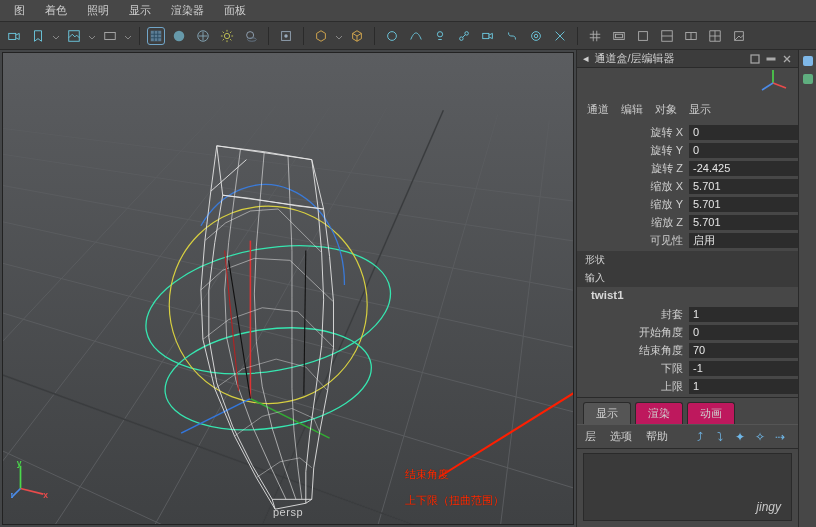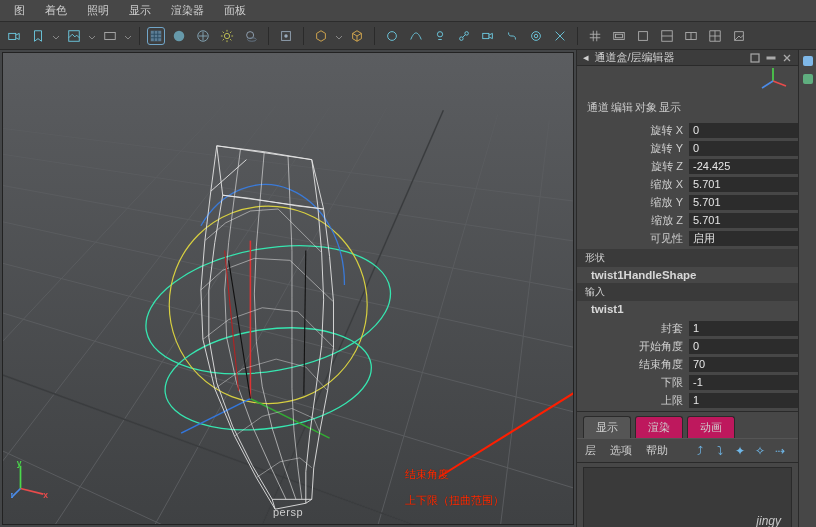--- a/index.html
+++ b/index.html
@@ -31,21 +31,21 @@
 
   
   .annot { position:absolute; color:#ff2a00; font-size:18px; line-height:26px; font-weight:500; pointer-events:none; text-shadow:0 0 1px rgba(0,0,0,.4);}
   .arrow-svg{ position:absolute; pointer-events:none; }
 
   
   .right { width:222px; background:#474747; border-left:1px solid #2a2a2a; display:flex; flex-direction:column;}
   .panel-title { height:22px; background:#3c3c3c; display:flex; align-items:center; padding:0 6px; gap:6px; border-bottom:1px solid #2a2a2a;}
   .panel-title .spacer{flex:1}
   .gizmo-row{height:34px; display:flex; align-items:center; justify-content:flex-end; padding:0 10px;}
-  .tabrow { display:flex; gap:2px; padding:4px 10px; color:#c8c8c8;}
+  .tabrow { display:flex; gap:12px; padding:4px 10px; color:#c8c8c8;}
   .tabrow span{cursor:default;}
 
   .attr-table{padding:2px 0;}
   .attr-row{display:flex; height:18px; align-items:center;}
   .attr-row .lab{flex:0 0 112px; text-align:right; padding-right:6px; color:#cfcfcf;}
   .attr-row .val{flex:1; background:#2c2c2c; color:#e6e6e6; height:15px; line-height:15px; padding:0 4px; font-size:11px;}
   .section-h{background:#3a3a3a; padding:2px 8px; color:#d0d0d0; font-size:10px;}
   .section-sub{padding:2px 14px; color:#d8d8d8; font-weight:bold; font-size:11.5px;}
 
   .layer-area{flex:1; border-top:1px solid #2a2a2a; display:flex; flex-direction:column; min-height:130px;}
@@ -394,21 +394,20 @@
           <div class="lab">缩放 Z</div>
           <div class="val">5.701</div>
         </div>
       <div class="attr-row">
           <div class="lab">可见性</div>
           <div class="val">启用</div>
         </div>
     </div>
 
     <div class="section-h">形状</div>
-    <div class="section-sub">twist1HandleShape</div>
     <div class="section-h">输入</div>
     <div class="section-sub">twist1</div>
 
     <div class="attr-table">
       <div class="attr-row">
           <div class="lab">封套</div>
           <div class="val">1</div>
         </div>
       <div class="attr-row">
           <div class="lab">开始角度</div>

